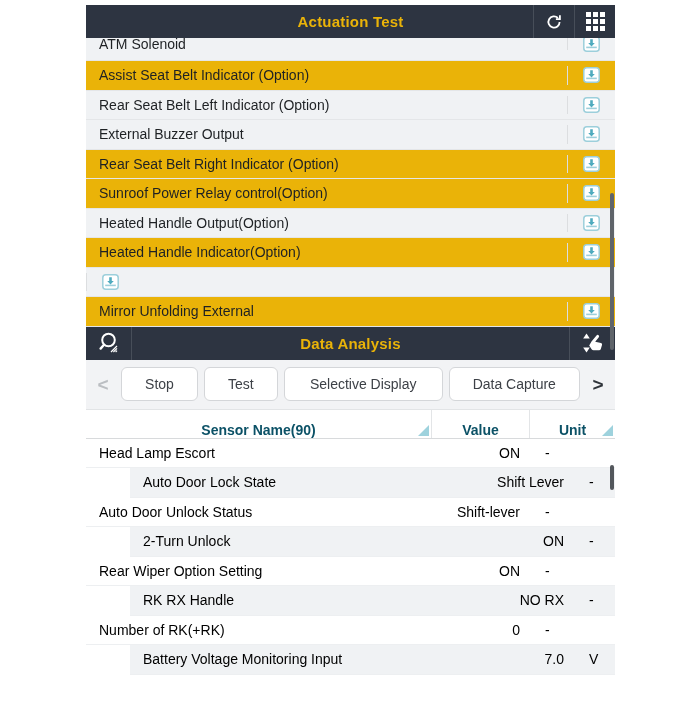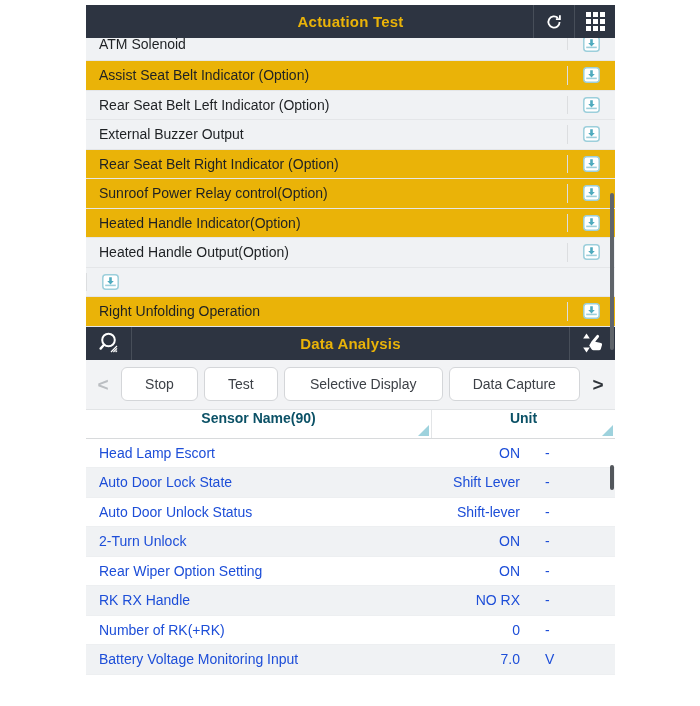--- a/index.html
+++ b/index.html
@@ -31,28 +31,28 @@
   
   .toolbar{height:50px;background:#f2f3f5;border-bottom:1px solid #e2e4e6;display:flex;align-items:center;padding:0 5px;box-sizing:border-box;gap:6px;}
   .chev{width:24px;text-align:center;font-size:19px;font-weight:bold;line-height:1;user-select:none;}
   .chev.prev{color:#bbbec2;}
   .chev.next{color:#2f343a;}
   .tbtn{flex:1 1 auto;height:34px;background:#ffffff;border:1px solid #d4d6d9;border-radius:6px;display:flex;align-items:center;justify-content:center;font-size:14px;font-weight:normal;color:#3d4147;white-space:nowrap;padding:0 10px;box-sizing:border-box;}
   .tbtn.wide{flex-grow:1.15;}
 
   
   .thead{height:29px;display:flex;align-items:center;background:#ffffff;border-bottom:1px solid #d8dadc;font-size:14px;font-weight:bold;color:#0b5166;box-sizing:border-box;}
-  .thead .hc{display:flex;align-items:flex-start;justify-content:center;height:100%;position:relative;box-sizing:border-box;}
+  .thead .hc{display:flex;align-items:flex-end;justify-content:center;height:100%;position:relative;box-sizing:border-box;}
   .hc1{width:346px;border-right:1px solid #e3e5e7;}
   .hc2{width:98px;border-right:1px solid #e3e5e7;}
   .hc3{flex:1;}
   .sort-tri{position:absolute;right:2px;bottom:2px;width:0;height:0;border-left:11px solid transparent;border-bottom:11px solid #9ed2dd;}
 
-  .drow{height:29.5px;display:flex;align-items:center;font-size:14px;color:#1d4ed8;background:#fff;border-bottom:1px solid #edeff1;box-sizing:border-box;}
-  .drow.alt{background:#f0f2f4;}
+  .drow{height:29.5px;display:flex;align-items:center;font-size:14px;color:#000000;background:#fff;border-bottom:1px solid #edeff1;box-sizing:border-box;}
+  .drow.alt{background:#f0f2f4;margin-left:44px;}
   .rname{width:346px;padding-left:13px;box-sizing:border-box;white-space:nowrap;overflow:hidden;}
   .rvalue{width:98px;text-align:right;padding-right:10px;box-sizing:border-box;}
   .runit{flex:1;padding-left:15px;box-sizing:border-box;}
 
   
   .scrollthumb{position:absolute;width:4px;background:#5f646a;border-radius:2px;z-index:6;}
   .st-list{left:524px;top:188px;height:157px;}
   .st-table{left:524px;top:460px;height:25px;background:#53575c;}
 
   svg{display:block;}
@@ -166,60 +166,60 @@
           <span class="vline"></span>
         <span>
             <svg width="17" height="16" viewBox="0 0 17 16">
               <rect x="0.8" y="0.8" width="15.4" height="14.4" rx="3" fill="#ffffff" stroke="#9ccfdb" stroke-width="1.5"></rect>
               <path d="M3.2 11.4 H13.8" stroke="#9ccfdb" stroke-width="1.6"></path>
               <path d="M8.5 10.6 L11.8 6.9 L9.8 6.9 L9.8 3.2 L7.2 3.2 L7.2 6.9 L5.2 6.9 Z" fill="#4fabbe"></path>
             </svg>
           </span>
       </div>
     </div>
-    <div class="trow">
-      <div class="name">Heated Handle Indicator(Option)</div>
-      <div class="icell">
-          <span class="vline"></span>
-        <span>
-            <svg width="17" height="16" viewBox="0 0 17 16">
-              <rect x="0.8" y="0.8" width="15.4" height="14.4" rx="3" fill="#ffffff" stroke="#9ccfdb" stroke-width="1.5"></rect>
-              <path d="M3.2 11.4 H13.8" stroke="#9ccfdb" stroke-width="1.6"></path>
-              <path d="M8.5 10.6 L11.8 6.9 L9.8 6.9 L9.8 3.2 L7.2 3.2 L7.2 6.9 L5.2 6.9 Z" fill="#4fabbe"></path>
-            </svg>
-          </span>
-      </div>
-    </div>
     <div class="trow alt">
       <div class="name">Heated Handle Output(Option)</div>
       <div class="icell">
           <span class="vline"></span>
         <span>
             <svg width="17" height="16" viewBox="0 0 17 16">
               <rect x="0.8" y="0.8" width="15.4" height="14.4" rx="3" fill="#ffffff" stroke="#9ccfdb" stroke-width="1.5"></rect>
               <path d="M3.2 11.4 H13.8" stroke="#9ccfdb" stroke-width="1.6"></path>
               <path d="M8.5 10.6 L11.8 6.9 L9.8 6.9 L9.8 3.2 L7.2 3.2 L7.2 6.9 L5.2 6.9 Z" fill="#4fabbe"></path>
             </svg>
           </span>
       </div>
     </div>
+    <div class="trow">
+      <div class="name">Heated Handle Indicator(Option)</div>
+      <div class="icell">
+          <span class="vline"></span>
+        <span>
+            <svg width="17" height="16" viewBox="0 0 17 16">
+              <rect x="0.8" y="0.8" width="15.4" height="14.4" rx="3" fill="#ffffff" stroke="#9ccfdb" stroke-width="1.5"></rect>
+              <path d="M3.2 11.4 H13.8" stroke="#9ccfdb" stroke-width="1.6"></path>
+              <path d="M8.5 10.6 L11.8 6.9 L9.8 6.9 L9.8 3.2 L7.2 3.2 L7.2 6.9 L5.2 6.9 Z" fill="#4fabbe"></path>
+            </svg>
+          </span>
+      </div>
+    </div>
     <div class="trow alt">
       <div class="icell">
           <span class="vline"></span>
         <span>
             <svg width="17" height="16" viewBox="0 0 17 16">
               <rect x="0.8" y="0.8" width="15.4" height="14.4" rx="3" fill="#ffffff" stroke="#9ccfdb" stroke-width="1.5"></rect>
               <path d="M3.2 11.4 H13.8" stroke="#9ccfdb" stroke-width="1.6"></path>
               <path d="M8.5 10.6 L11.8 6.9 L9.8 6.9 L9.8 3.2 L7.2 3.2 L7.2 6.9 L5.2 6.9 Z" fill="#4fabbe"></path>
             </svg>
           </span>
       </div>
     </div>
     <div class="trow">
-      <div class="name">Right Unfolding Operation</div>
+      <div class="name">Mirror Unfolding External</div>
       <div class="icell">
           <span class="vline"></span>
         <span>
             <svg width="17" height="16" viewBox="0 0 17 16">
               <rect x="0.8" y="0.8" width="15.4" height="14.4" rx="3" fill="#ffffff" stroke="#9ccfdb" stroke-width="1.5"></rect>
               <path d="M3.2 11.4 H13.8" stroke="#9ccfdb" stroke-width="1.6"></path>
               <path d="M8.5 10.6 L11.8 6.9 L9.8 6.9 L9.8 3.2 L7.2 3.2 L7.2 6.9 L5.2 6.9 Z" fill="#4fabbe"></path>
             </svg>
           </span>
       </div>
@@ -263,20 +263,23 @@
     <div class="tbtn wide">Selective Display</div>
     <div class="tbtn">Data Capture</div>
     <div class="chev next">&gt;</div>
   </div>
 
   <div class="thead">
     <div class="hc hc1">
       <span>Sensor Name(90)</span>
       <span class="sort-tri"></span>
     </div>
+    <div class="hc hc2">
+      <span>Value</span>
+    </div>
     <div class="hc hc3">
       <span>Unit</span>
       <span class="sort-tri"></span>
     </div>
   </div>
 
   <div>
     <div class="drow">
       <div class="rname">Head Lamp Escort</div>
       <div class="rvalue">ON</div>

